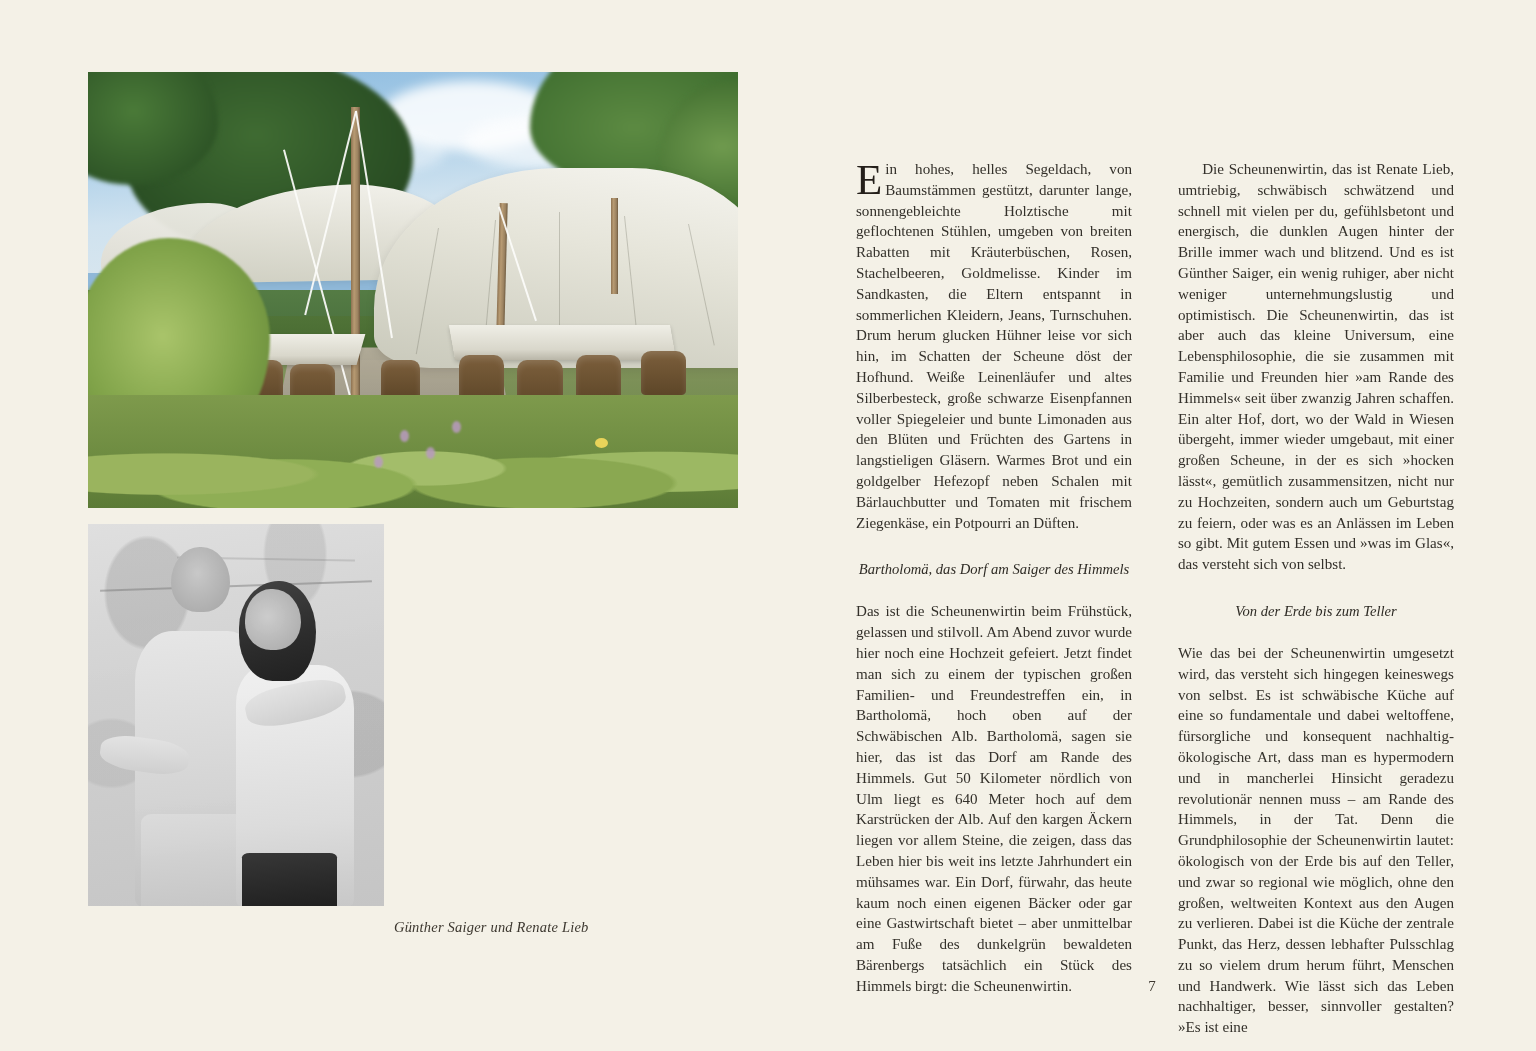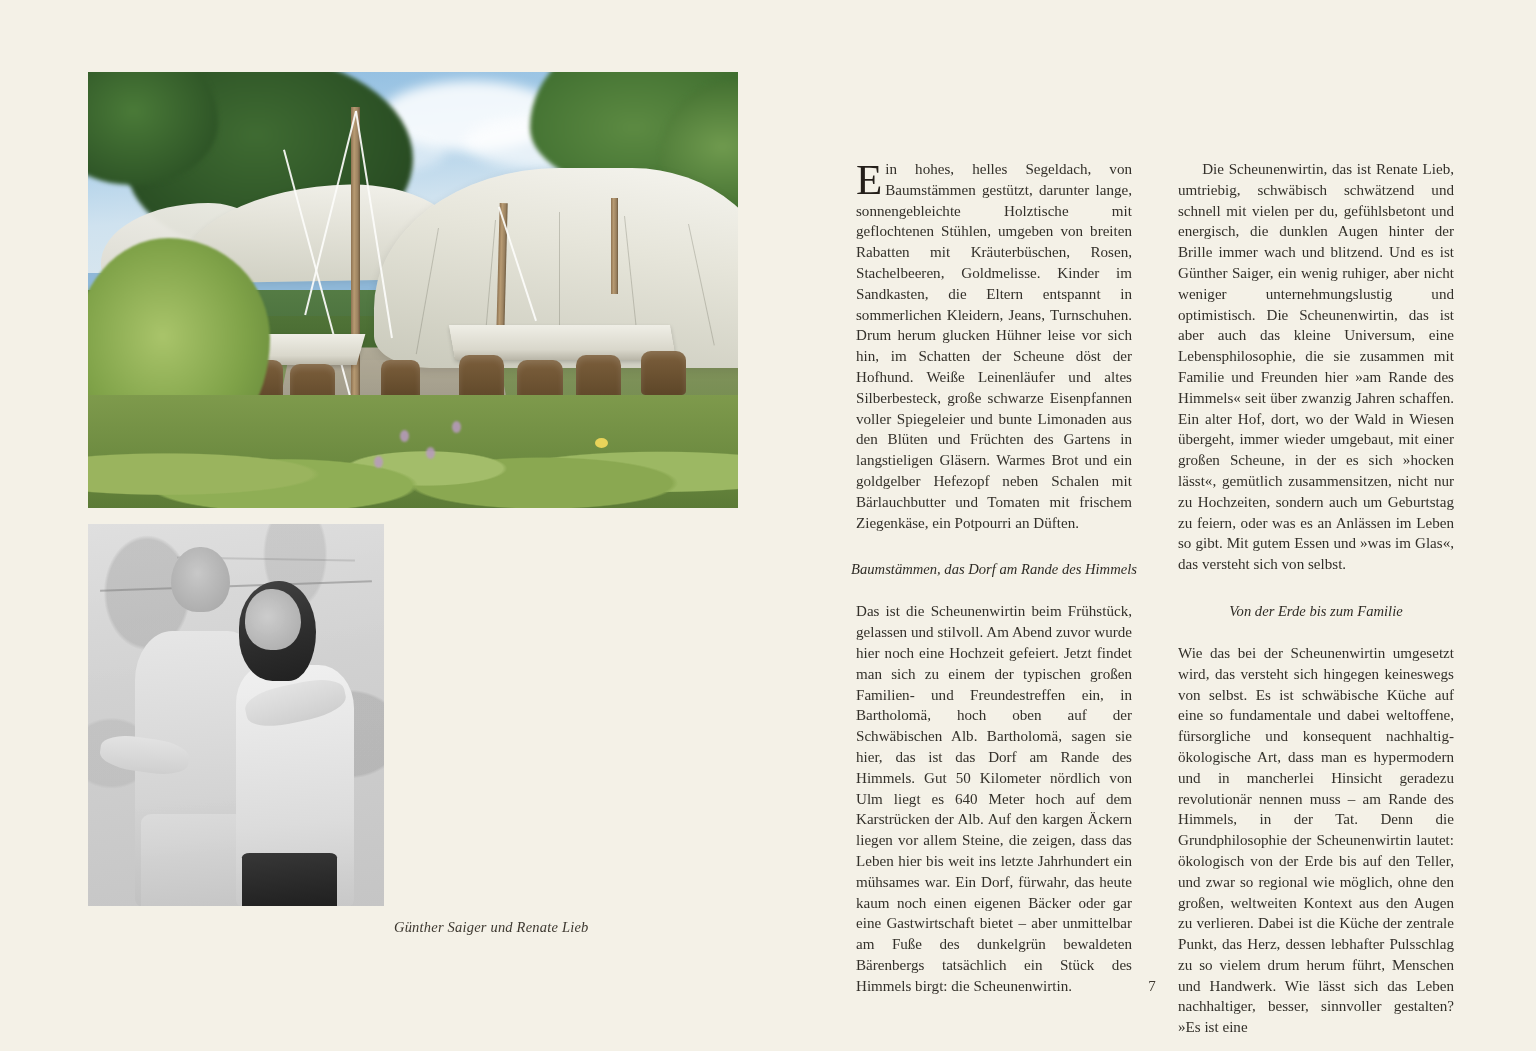--- a/index.html
+++ b/index.html
@@ -428,27 +428,27 @@
     <div class="caption">Günther Saiger und Renate Lieb</div>
   </div>
 
   <div class="page-right">
 
 
     <div class="columns">
 
       <div class="col">
         <p class="dropcap-para">Ein hohes, helles Segeldach, von Baumstämmen gestützt, darunter lange, sonnengebleichte Holztische mit geflochtenen Stühlen, umgeben von breiten Rabatten mit Kräuterbüschen, Rosen, Stachelbeeren, Goldmelisse. Kinder im Sandkasten, die Eltern entspannt in sommerlichen Kleidern, Jeans, Turnschuhen. Drum herum glucken Hühner leise vor sich hin, im Schatten der Scheune döst der Hofhund. Weiße Leinenläufer und altes Silberbesteck, große schwarze Eisenpfannen voller Spiegeleier und bunte Limonaden aus den Blüten und Früchten des Gartens in langstieligen Gläsern. Warmes Brot und ein goldgelber Hefezopf neben Schalen mit Bärlauchbutter und Tomaten mit frischem Ziegenkäse, ein Potpourri an Düften.</p>
-        <div class="subhead">Baumstämmen, das Dorf am Rande des Himmels</div>
+        <div class="subhead">Bartholomä, das Dorf am Saiger des Himmels</div>
         <p>Das ist die Scheunenwirtin beim Frühstück, gelassen und stilvoll. Am Abend zuvor wurde hier noch eine Hochzeit gefeiert. Jetzt findet man sich zu einem der typischen großen Familien- und Freundestreffen ein, in Bartholomä, hoch oben auf der Schwäbischen Alb. Bartholomä, sagen sie hier, das ist das Dorf am Rande des Himmels. Gut 50 Kilometer nördlich von Ulm liegt es 640 Meter hoch auf dem Karstrücken der Alb. Auf den kargen Äckern liegen vor allem Steine, die zeigen, dass das Leben hier bis weit ins letzte Jahrhundert ein mühsames war. Ein Dorf, fürwahr, das heute kaum noch einen eigenen Bäcker oder gar eine Gastwirtschaft bietet – aber unmittelbar am Fuße des dunkelgrün bewaldeten Bärenbergs tatsächlich ein Stück des Himmels birgt: die Scheunenwirtin.</p>
       </div>
 
       <div class="col">
         <p class="indent">Die Scheunenwirtin, das ist Renate Lieb, umtriebig, schwäbisch schwätzend und schnell mit vielen per du, gefühlsbetont und energisch, die dunklen Augen hinter der Brille immer wach und blitzend. Und es ist Günther Saiger, ein wenig ruhiger, aber nicht weniger unternehmungslustig und optimistisch. Die Scheunenwirtin, das ist aber auch das kleine Universum, eine Lebensphilosophie, die sie zusammen mit Familie und Freunden hier »am Rande des Himmels« seit über zwanzig Jahren schaffen. Ein alter Hof, dort, wo der Wald in Wiesen übergeht, immer wieder umgebaut, mit einer großen Scheune, in der es sich »hocken lässt«, gemütlich zusammensitzen, nicht nur zu Hochzeiten, sondern auch um Geburtstag zu feiern, oder was es an Anlässen im Leben so gibt. Mit gutem Essen und »was im Glas«, das versteht sich von selbst.</p>
-        <div class="subhead">Von der Erde bis zum Familie</div>
+        <div class="subhead">Von der Erde bis zum Teller</div>
         <p>Wie das bei der Scheunenwirtin umgesetzt wird, das versteht sich hingegen keineswegs von selbst. Es ist schwäbische Küche auf eine so fundamentale und dabei weltoffene, fürsorgliche und konsequent nachhaltig-ökologische Art, dass man es hypermodern und in mancherlei Hinsicht geradezu revolutionär nennen muss – am Rande des Himmels, in der Tat. Denn die Grundphilosophie der Scheunenwirtin lautet: ökologisch von der Erde bis auf den Teller, und zwar so regional wie möglich, ohne den großen, weltweiten Kontext aus den Augen zu verlieren. Dabei ist die Küche der zentrale Punkt, das Herz, dessen lebhafter Pulsschlag zu so vielem drum herum führt, Menschen und Handwerk. Wie lässt sich das Leben nachhaltiger, besser, sinnvoller gestalten? »Es ist eine</p>
       </div>
 
     </div>
 
     <div class="folio">7</div>
   </div>
 
 </div>
 

